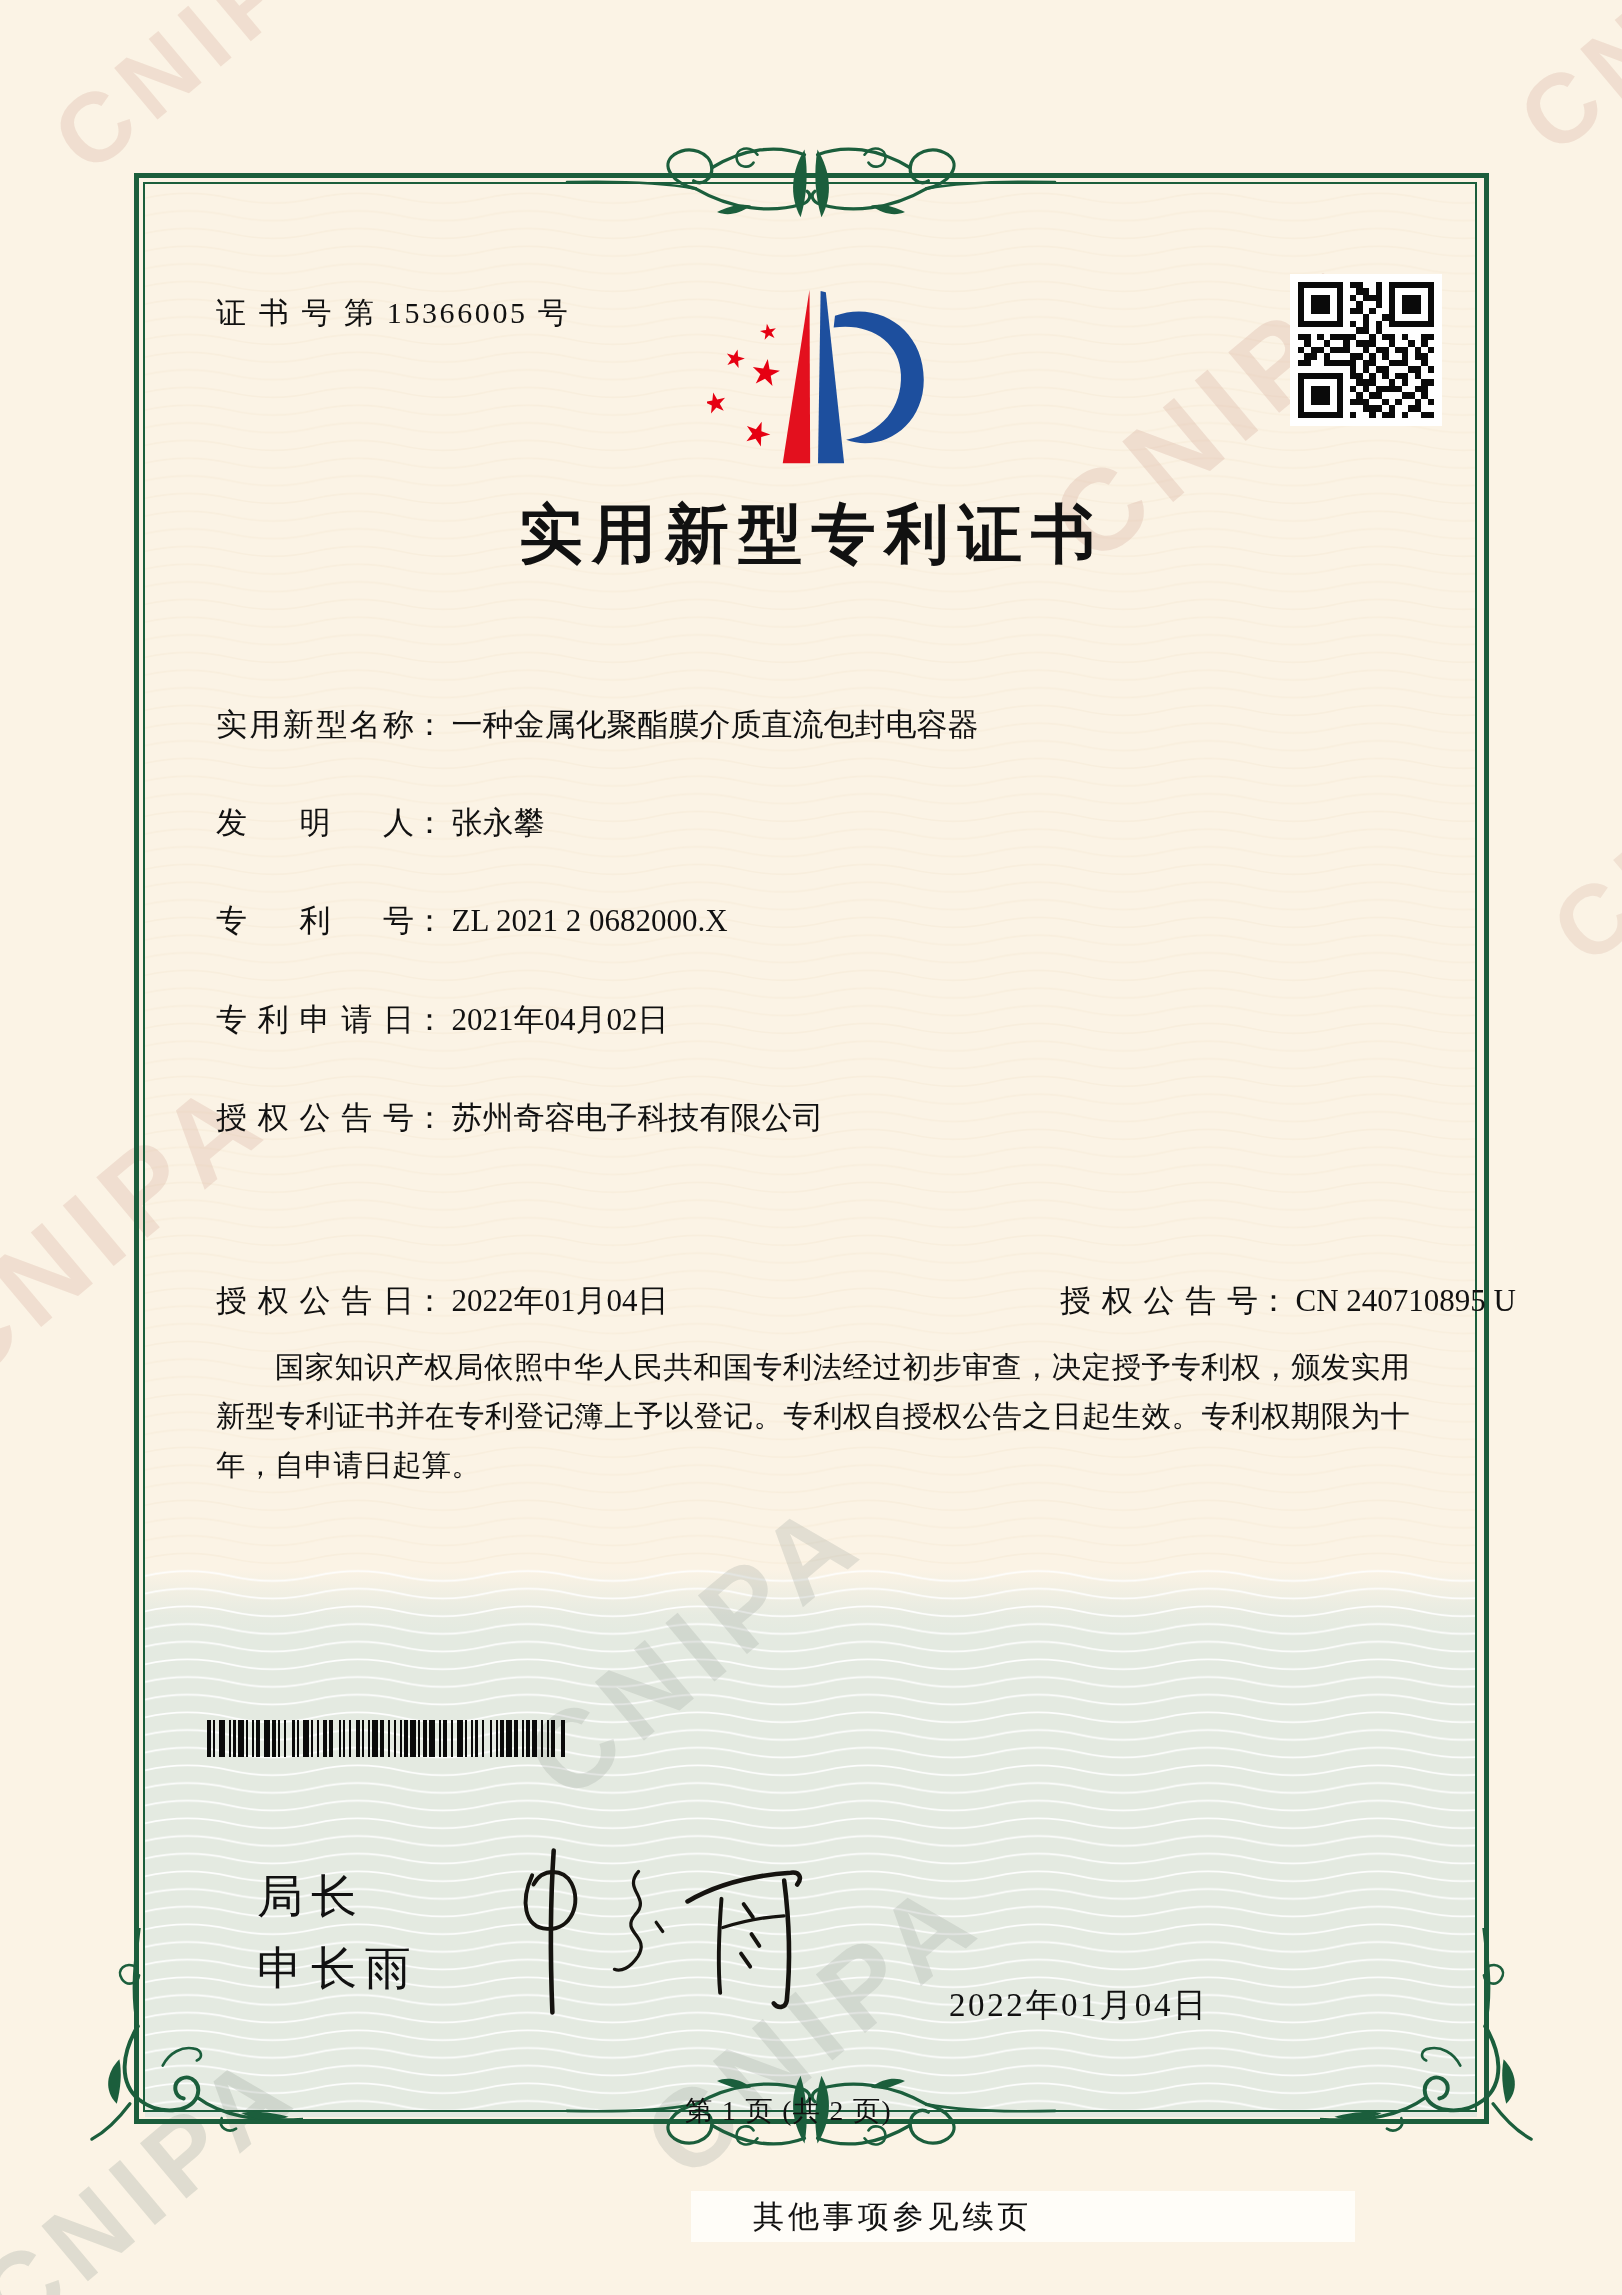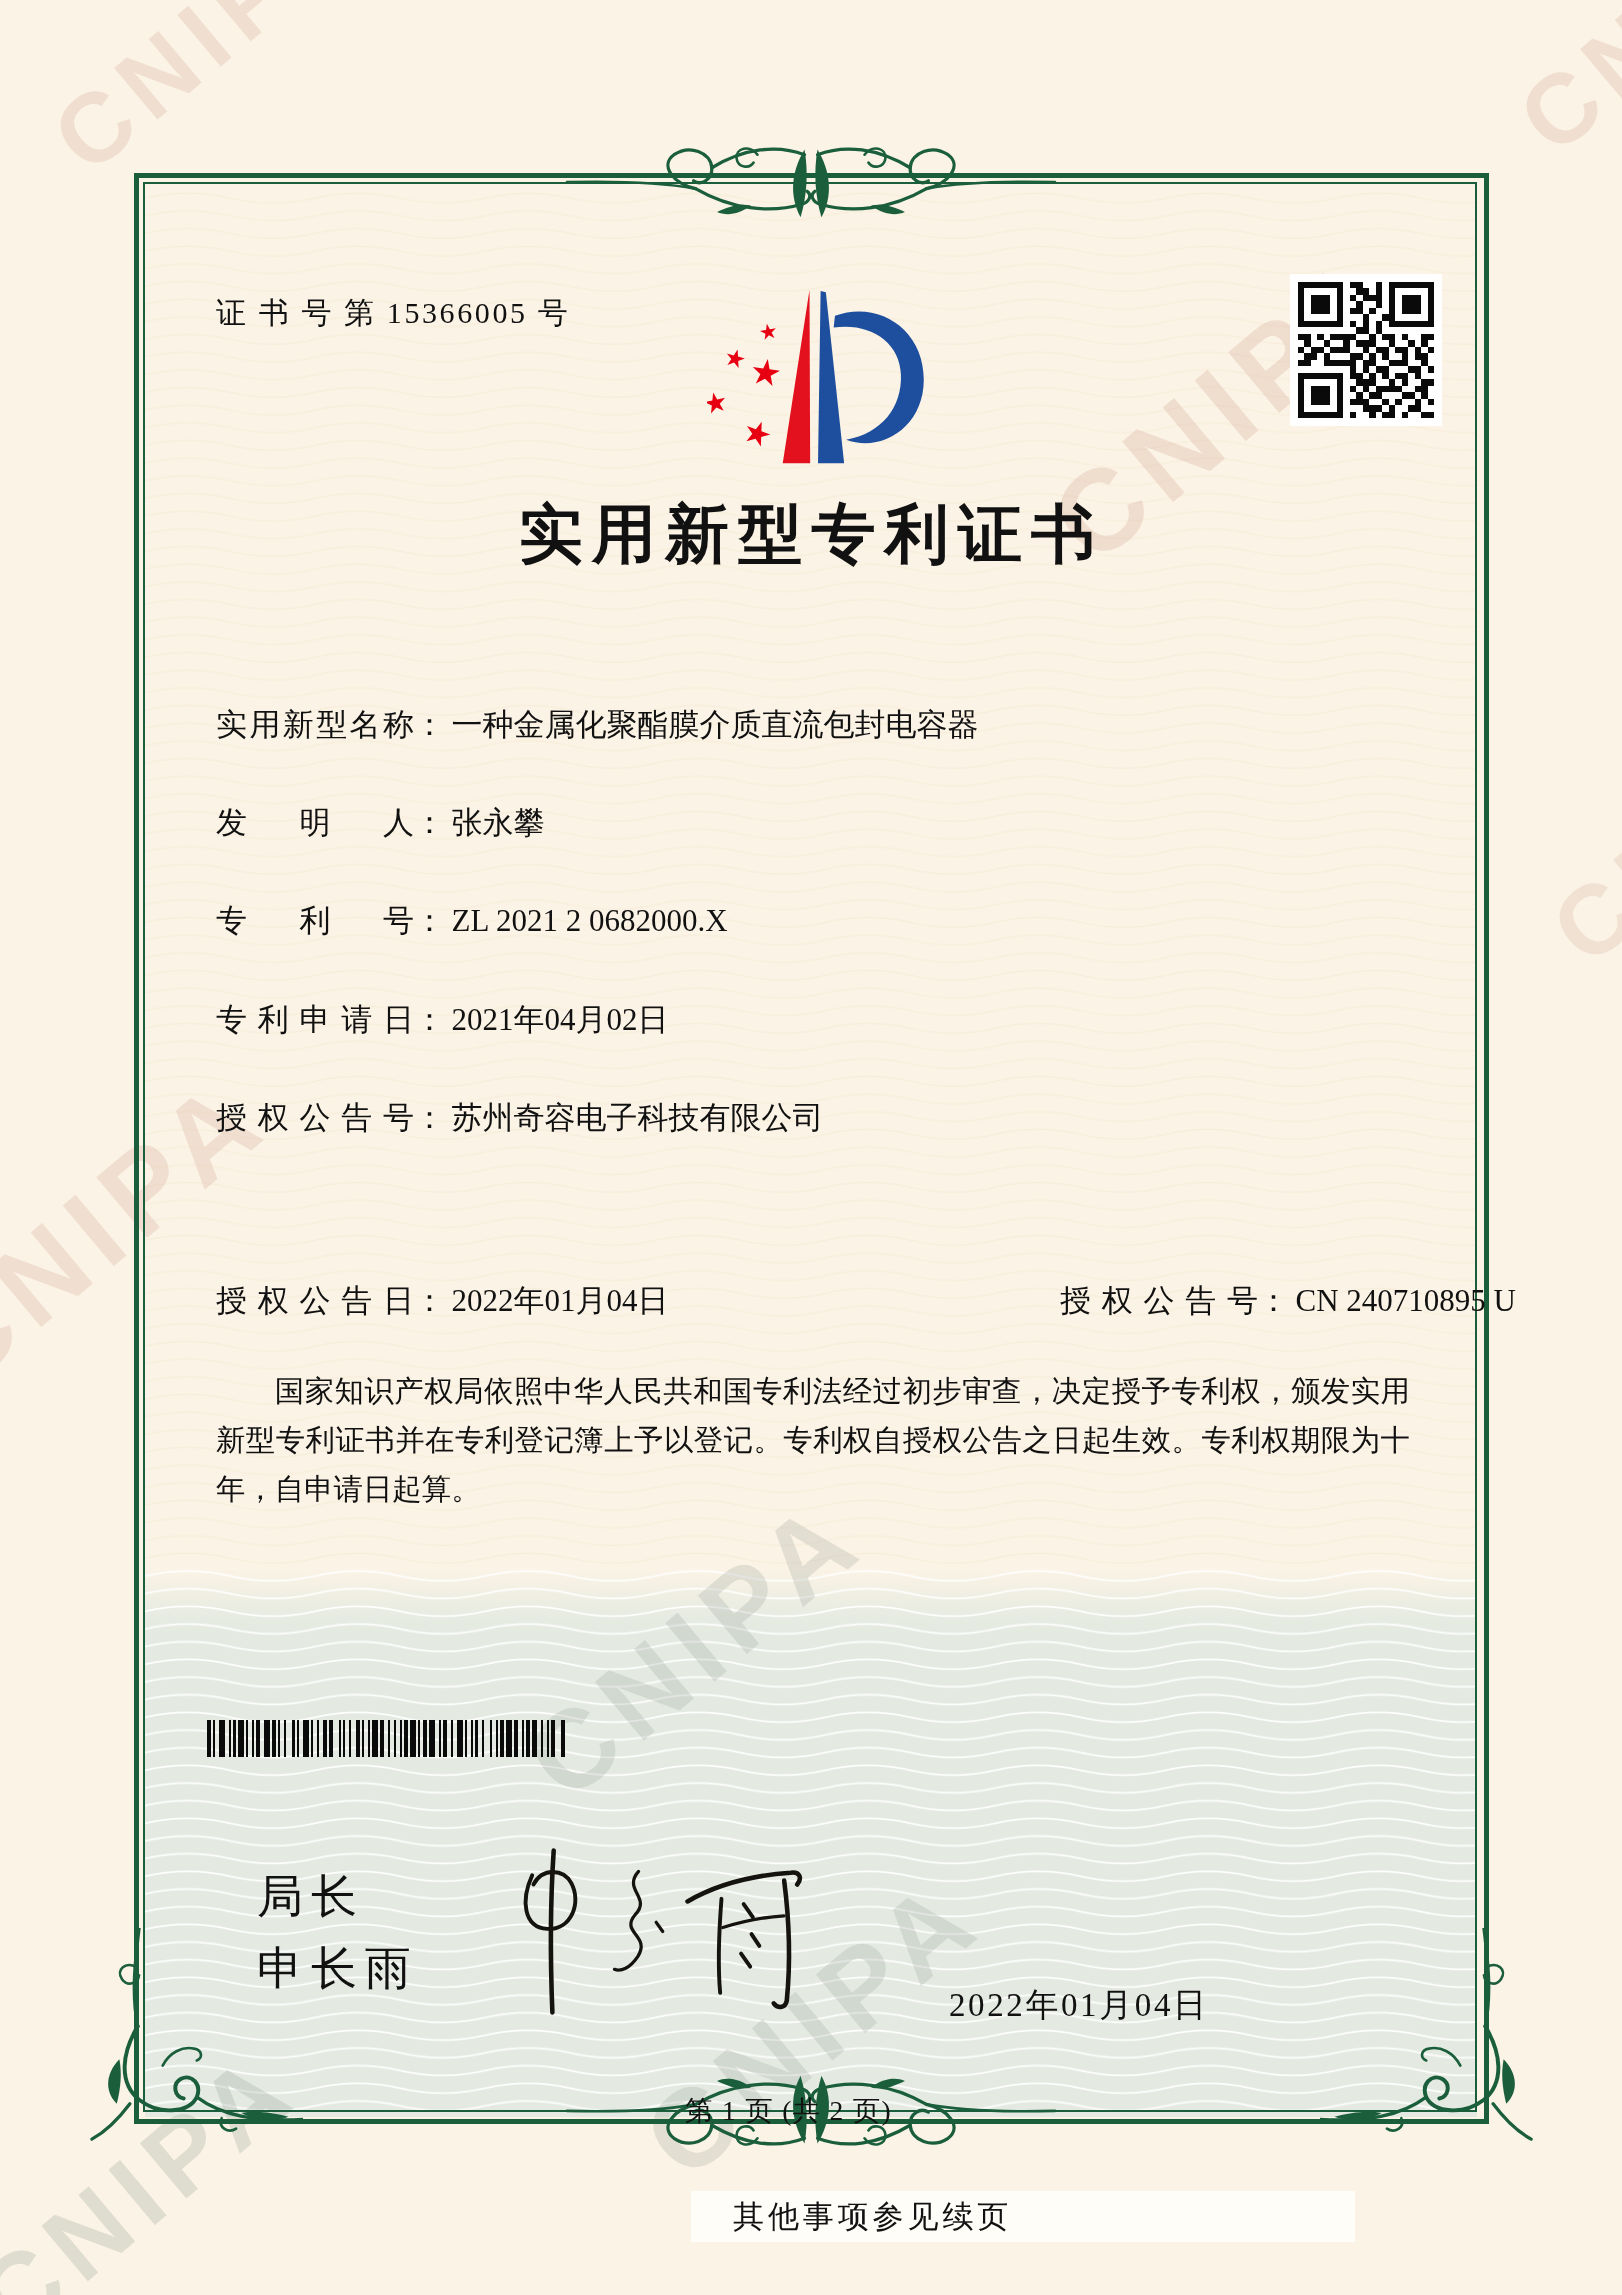--- a/index.html
+++ b/index.html
@@ -40,31 +40,31 @@
   .qr-grid{width:137px;height:137px;display:grid;grid-template-columns:repeat(21,6.5px);grid-template-rows:repeat(21,6.5px);}
   .qr-grid i{display:block;}
   .qr-grid i.on{background:#0a0a0a;}
   .title{position:absolute;left:0;top:491px;width:1623px;text-align:center;
          font-size:64px;font-weight:bold;letter-spacing:9.2px;}
   .frow{position:absolute;left:216px;font-size:31px;white-space:nowrap;}
   .frow .lbl{display:inline-block;width:198px;text-align:justify;text-align-last:justify;vertical-align:bottom;}
   .frow .val{margin-left:6.5px;}
   .grant2{position:absolute;left:844px;top:0;}
   .grant2 .lbl{display:inline-block;width:198px;text-align:justify;text-align-last:justify;vertical-align:bottom;}
-  .body-text{position:absolute;left:216px;top:1343px;width:1194px;font-size:29.4px;line-height:49px;text-align:justify;margin-top:24px;}
+  .body-text{position:absolute;left:216px;top:1343px;width:1194px;font-size:29.4px;line-height:49px;text-align:justify;}
   .body-text p{margin:0;text-indent:2em;}
   .barcode{position:absolute;left:207px;top:1720px;height:37px;display:flex;}
   .barcode i{display:block;height:100%;}
   .bureau{position:absolute;left:257px;font-family:"Liberation Sans","DejaVu Sans",sans-serif;
           font-size:46px;letter-spacing:7.9px;}
   .sig{position:absolute;left:491px;top:1844px;width:380px;height:173px;}
   .issue-date{position:absolute;left:949px;top:1983px;font-size:33px;letter-spacing:2.6px;}
   .page-ind{position:absolute;left:0;top:2093px;width:1577px;text-align:center;font-size:27.5px;letter-spacing:1.3px;}
   .strip{position:absolute;left:691px;top:2191px;width:664px;height:51px;background:#fffdf8;z-index:6;}
-  .strip span{display:block;padding-left:42px;font-size:31px;line-height:51px;letter-spacing:3.9px;}
+  .strip span{display:block;padding-left:42px;font-size:31px;line-height:51px;letter-spacing:3.9px;margin-left:20px;}
 </style>
 </head>
 <body>
 
 <div class="panel"></div>
 
 <svg class="waves" viewBox="0 0 2036 2950" aria-hidden="true">
   <defs>
     <pattern id="wvW" width="260" height="27" patternUnits="userSpaceOnUse">
       <path d="M0 17 q 65 -15 130 0 t 130 0" fill="none" stroke="#ffffff" stroke-width="2.6"></path>

